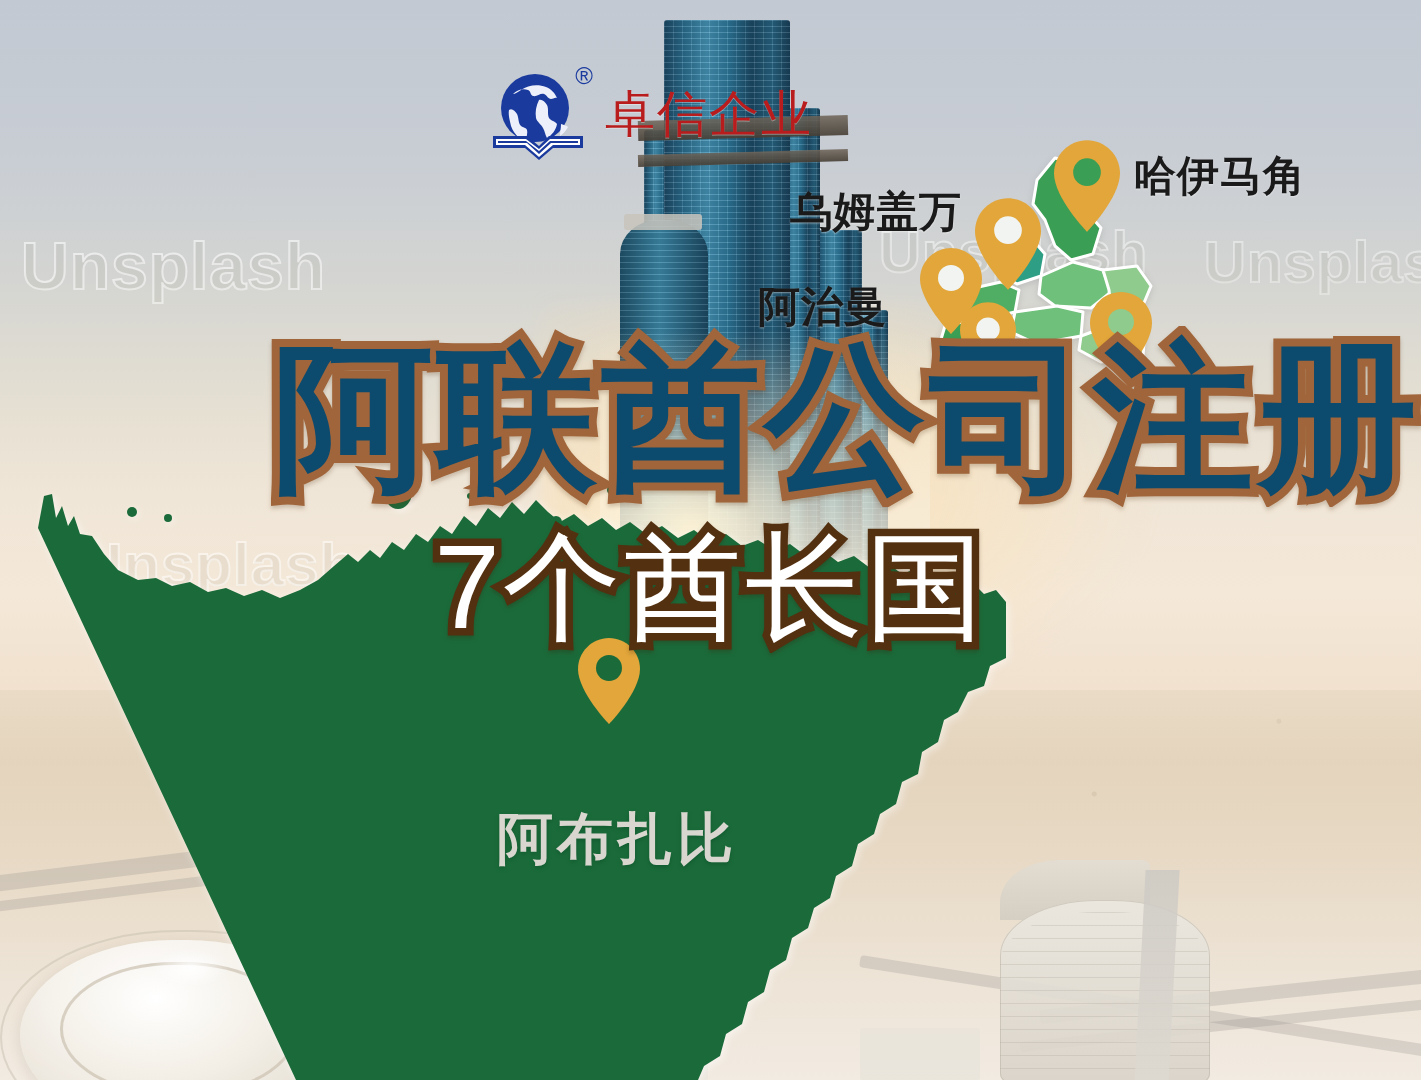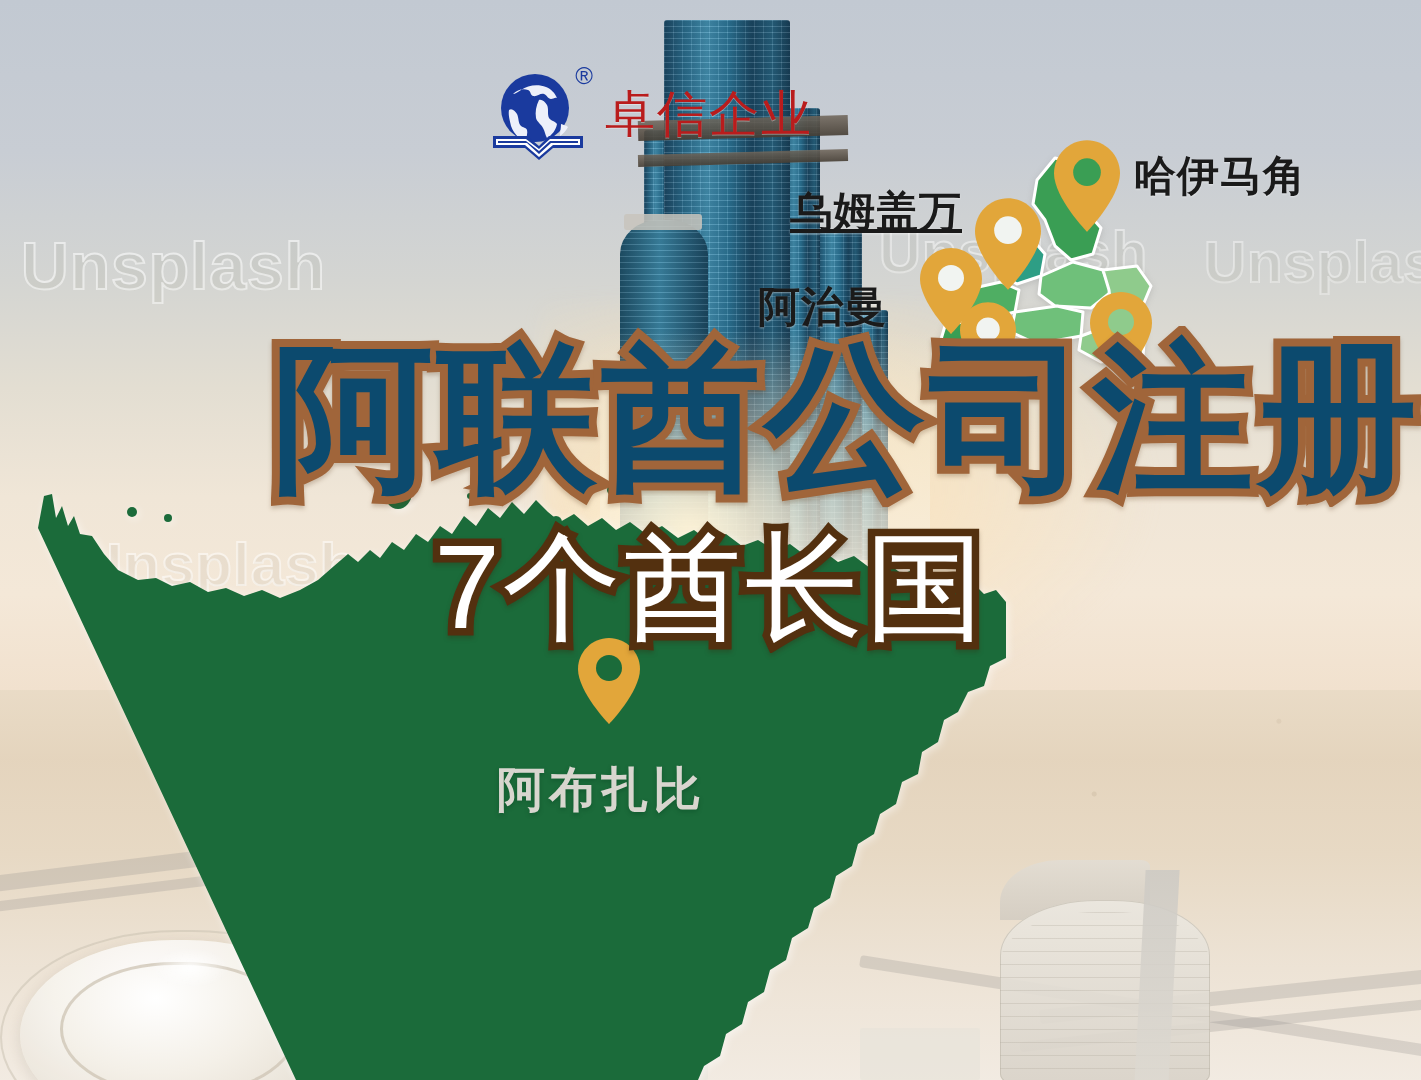--- a/index.html
+++ b/index.html
@@ -366,28 +366,28 @@
         <circle cx="31" cy="30" r="13" fill="#F1F4F1"></circle>
       </svg>
   </div>
   <div class="pin" style="left:578px;top:638px;">
     <svg width="62" height="86" viewBox="0 0 62 86">
         <path fill="#E2A63A" d="M31 0C14 0 0 14 0 31c0 23 31 55 31 55s31-32 31-55C62 14 48 0 31 0z"></path>
         <circle cx="31" cy="30" r="13" fill="#1B6B3A"></circle>
       </svg>
   </div>
 
-  <div class="emirate-label" style="left:790px;top:184px;text-decoration:underline;">乌姆盖万</div>
+  <div class="emirate-label" style="left:790px;top:184px;">乌姆盖万</div>
   <div class="emirate-label" style="left:1134px;top:148px;">哈伊马角</div>
   <div class="emirate-label" style="left:758px;top:279px;">阿治曼</div>
 
   <div class="title-main">阿联酋公司注册</div>
   <div class="title-sub">7个酋长国</div>
 
-  <div class="emirate-label light" style="left:497px;top:758px;font-size:48px;letter-spacing:4px;">阿布扎比</div>
+  <div class="emirate-label light" style="left:497px;top:802px;font-size:56px;letter-spacing:4px;">阿布扎比</div>
 
   <div class="logo">
     <div class="logo-mark">
       <svg width="104" height="96" viewBox="0 0 104 96" xmlns="http://www.w3.org/2000/svg">
         <circle cx="48" cy="42" r="34" fill="#1A3A9E"></circle>
         <g fill="#EDF0FA">
           <path d="M26 28c4-4 10-6 15-4 3 1 2 5 5 6 4 1 7-3 11-2 3 1 4 5 7 5 2 0 4-2 6-1-2-5-6-9-11-11-8-3-18-2-25 3-3 2-6 4-8 4z"></path>
           <path d="M22 44c3-2 6 1 8 4 2 4 1 9 4 12 2 2 5 1 6 4 1 3-1 6 0 9 1 2 3 3 4 5-9-2-17-9-20-18-1-5-3-11-2-16z"></path>
           <path d="M52 34c3-1 6 2 8 5 2 4 0 9 2 13 2 3 6 3 8 6-1 6-5 11-10 14-2-3-2-7-4-10-2-4-6-6-7-10-1-6 0-12 3-18z"></path>
           <path d="M74 58c2 1 5 1 7 3-2 4-5 7-8 9 0-4 1-8 1-12z"></path>

